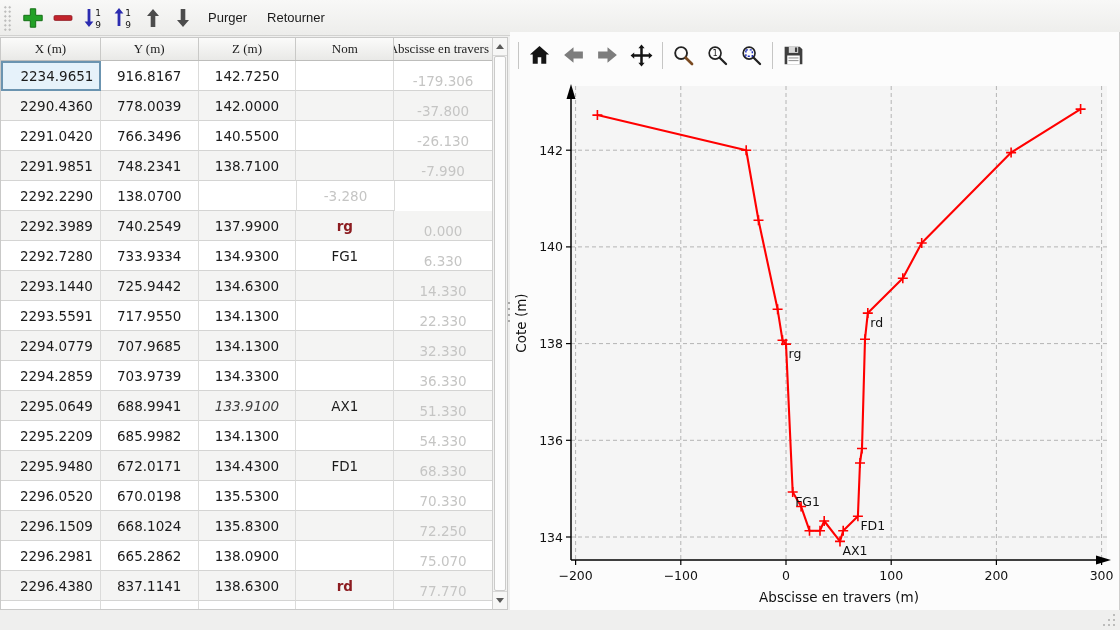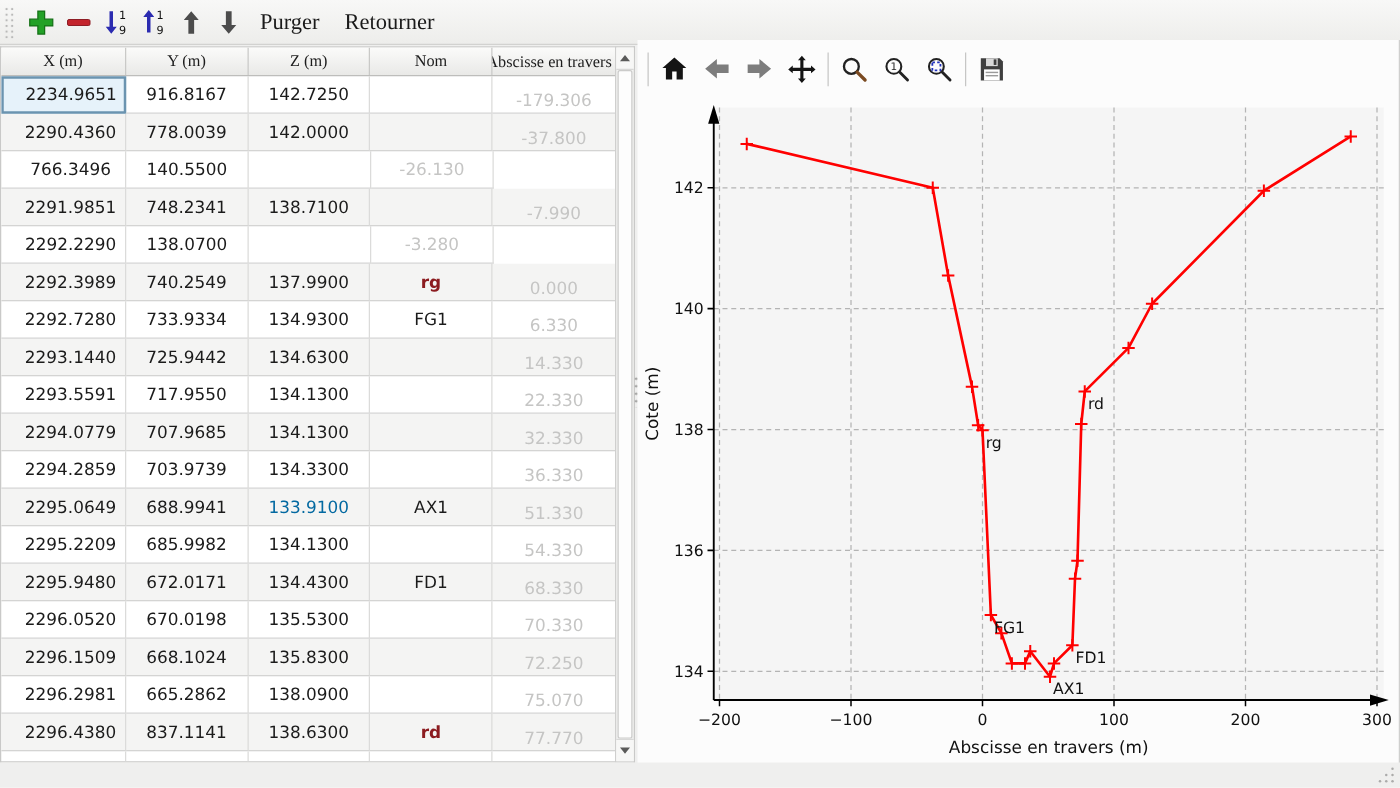--- a/index.html
+++ b/index.html
@@ -18,21 +18,21 @@
   }
   .grip{
     width:9px;height:26px;margin:0 6px 0 3px;
     background-image:radial-gradient(circle,#b9b9b8 1px,transparent 1.2px);
     background-size:4.5px 4.5px;
   }
   .tbtn{
     height:30px;min-width:30px;border:none;background:transparent;padding:0 2px;
     display:flex;align-items:center;justify-content:center;cursor:default;
   }
-  .tbtn.text{padding:0 10px;font-size:18px;color:#1a1a1a;font-family:Liberation Serif, serif;}
+  .tbtn.text{padding:0 10px;font-size:13px;color:#1a1a1a;font-family:Liberation Sans, sans-serif;}
   
   .table-panel{
     position:absolute;left:0;top:37px;width:492px;height:573px;background:#ffffff;
     border:1px solid #c9c9c8;border-right:none;box-sizing:border-box;overflow:hidden;
   }
   .thead{display:flex;height:23px;background:linear-gradient(#fbfbfa,#e9e9e7);
     border-bottom:1px solid #bdbdbb;box-sizing:border-box;}
   .hcell{
     box-sizing:border-box;border-right:1px solid #c9c9c7;
     display:flex;align-items:center;justify-content:center;
@@ -48,21 +48,21 @@
   .cell{
     box-sizing:border-box;border-right:1px solid #dbdbda;border-bottom:1px solid #d4d4d3;
     display:flex;align-items:center;justify-content:center;
     font-size:13.5px;color:#1b1b1b;
   }
   .cell:nth-child(1){width:100px;padding-left:12px;}
   .cell:nth-child(2),.cell:nth-child(3),.cell:nth-child(4){width:98px;}
   .cell:nth-child(5){width:98px;border-right:none;margin-top:11px;}
   .cell.abscisse{color:#c5c5c4;}
   .cell.nom-red{color:#8c1c20;font-weight:bold;}
-  .cell.z-red{color:#0369a1;}
+  .cell.z-red{color:#404040;font-style:italic;}
   .cell.selected{background:#e6f2fa;border:2px solid #6b94b0;}
   
   .vscroll{position:absolute;left:492px;top:37px;width:16px;height:573px;
     background:#f3f3f2;border:1px solid #c9c9c8;border-left:1px solid #cfcfce;box-sizing:border-box;}
   .sbtn{position:absolute;left:0;width:14px;height:17px;background:#f7f7f6;
     display:flex;align-items:center;justify-content:center;}
   .sbtn.up{top:0;border-bottom:1px solid #d8d8d7;}
   .sbtn.down{bottom:0;border-top:1px solid #d8d8d7;}
   .tri-up{width:0;height:0;border-left:4px solid transparent;border-right:4px solid transparent;border-bottom:5px solid #5a5a59;}
   .tri-down{width:0;height:0;border-left:4px solid transparent;border-right:4px solid transparent;border-top:5px solid #5a5a59;}
@@ -148,20 +148,21 @@
         <div class="cell abscisse">-179.306</div>
       </div>
       <div class="trow even">
         <div class="cell">2290.4360</div>
         <div class="cell">778.0039</div>
         <div class="cell">142.0000</div>
         <div class="cell"></div>
         <div class="cell abscisse">-37.800</div>
       </div>
       <div class="trow odd">
+        <div class="cell">2291.0420</div>
         <div class="cell">766.3496</div>
         <div class="cell">140.5500</div>
         <div class="cell"></div>
         <div class="cell abscisse">-26.130</div>
       </div>
       <div class="trow even">
         <div class="cell">2291.9851</div>
         <div class="cell">748.2341</div>
         <div class="cell">138.7100</div>
         <div class="cell"></div>

